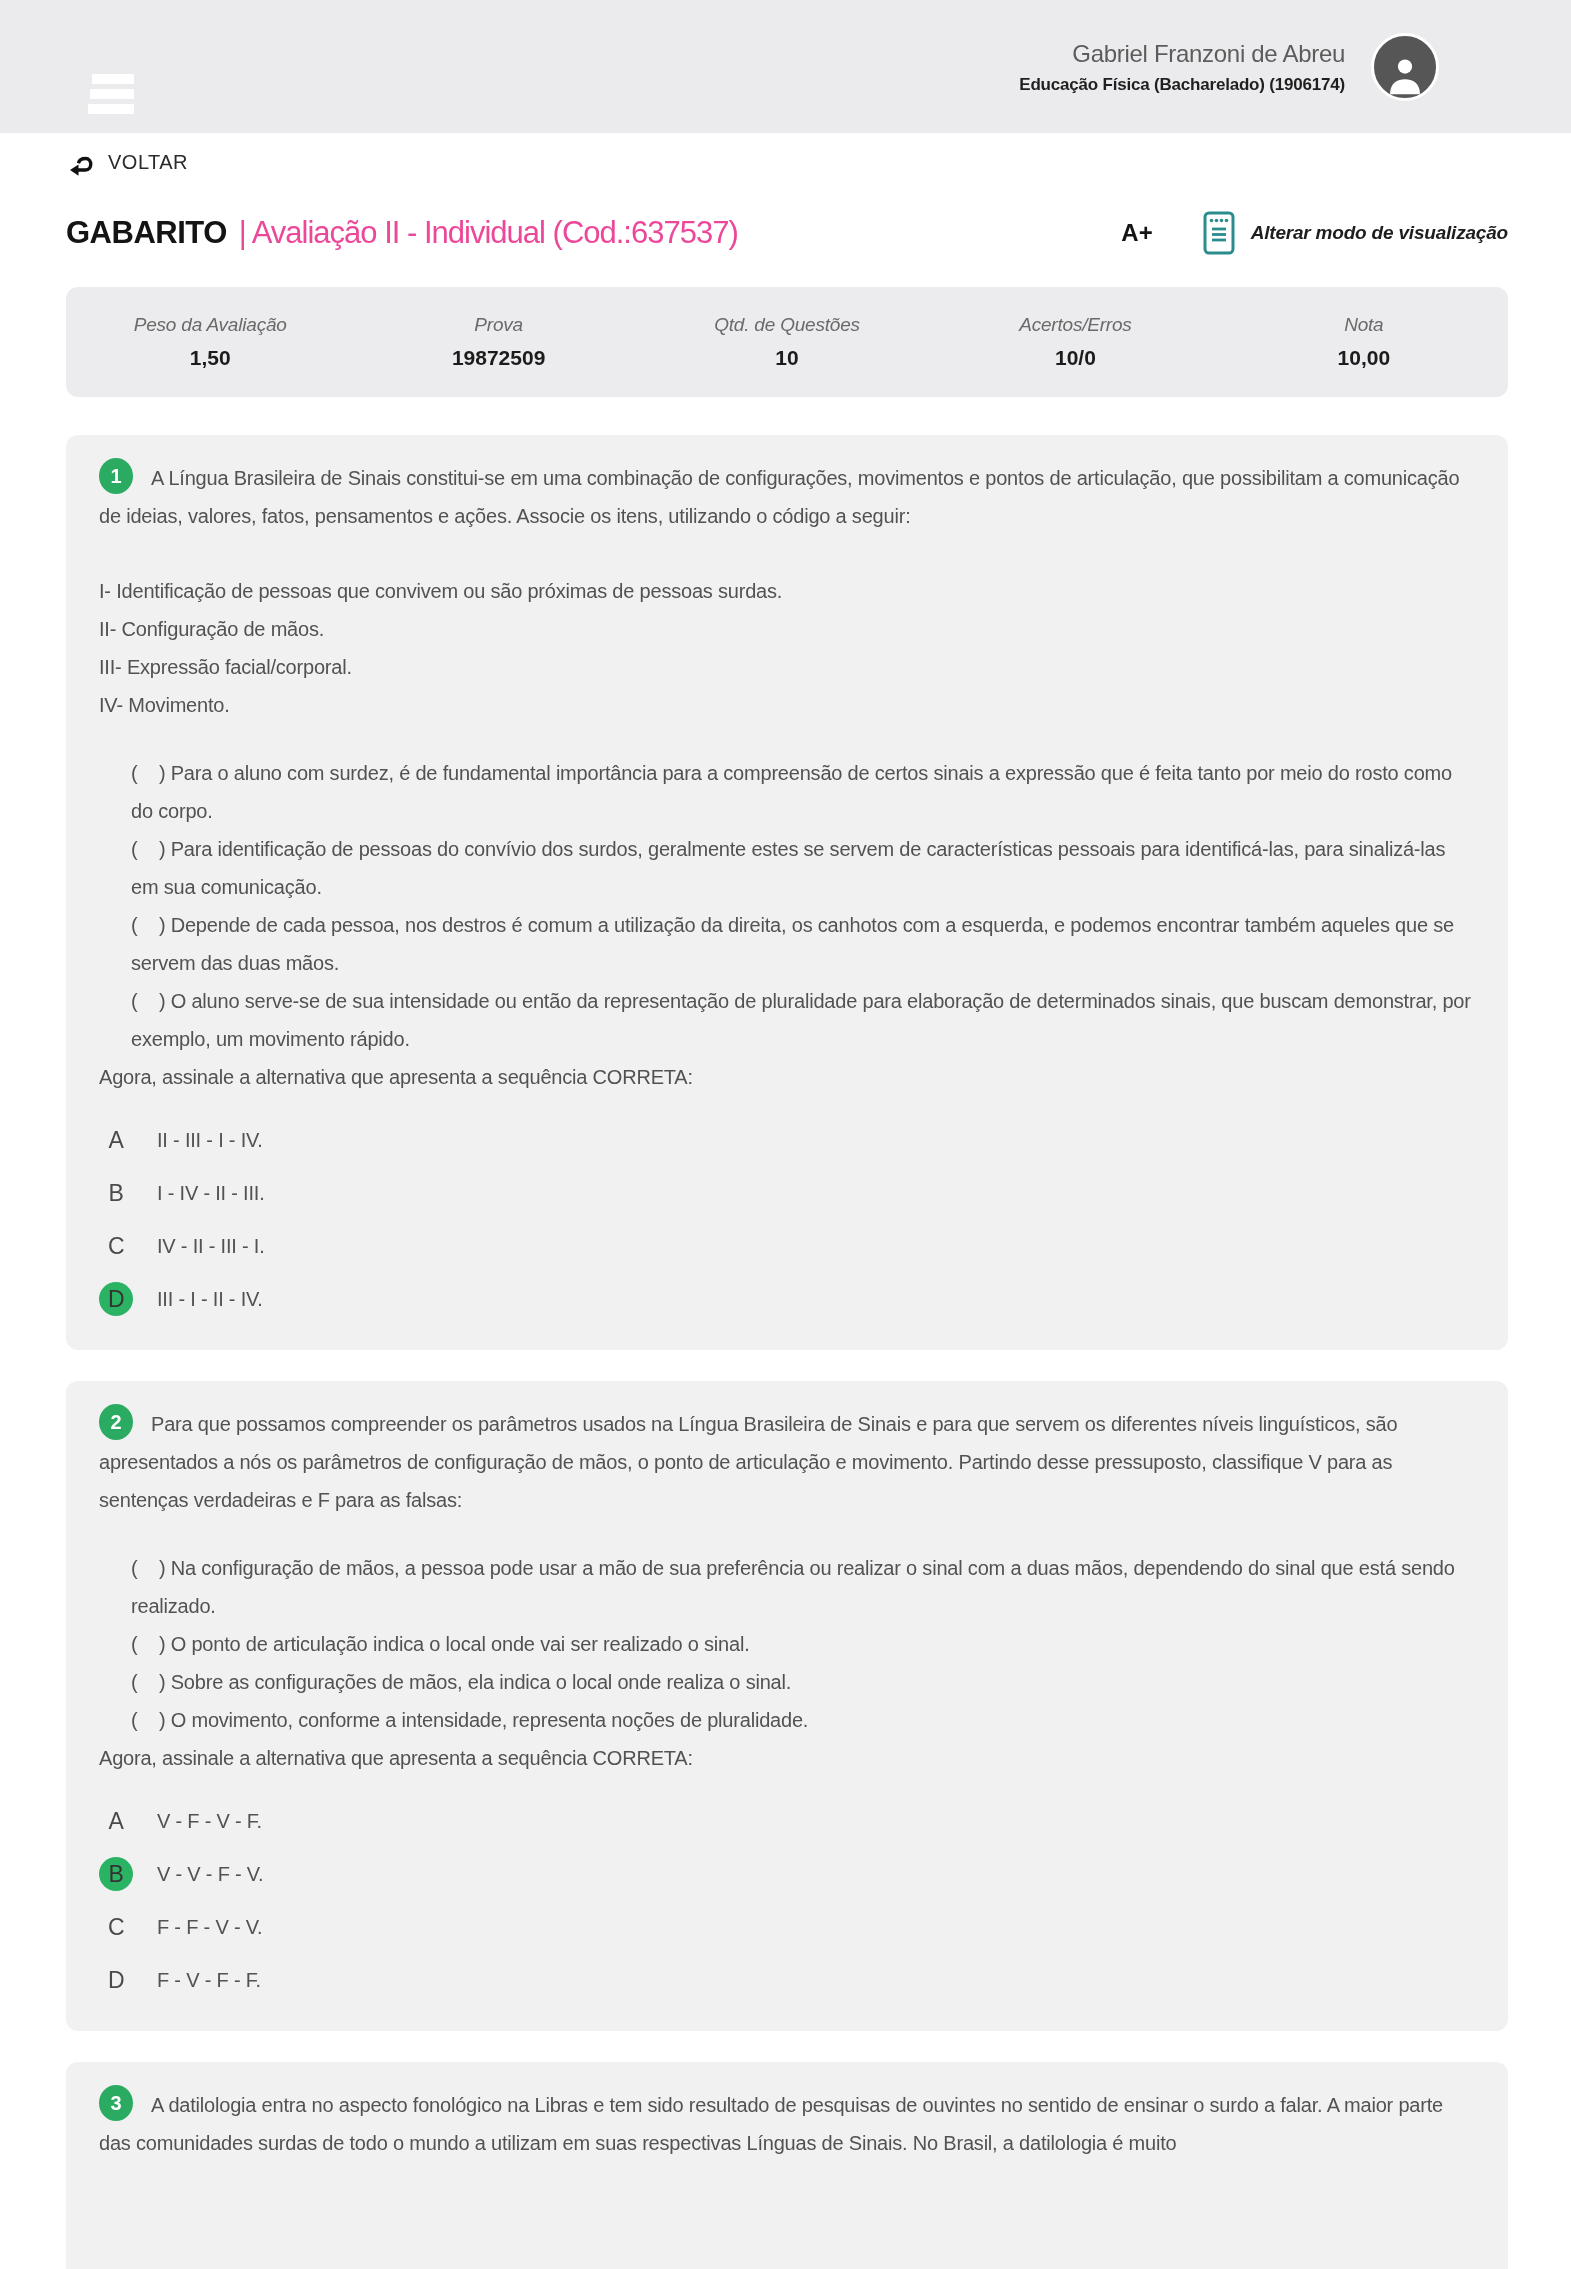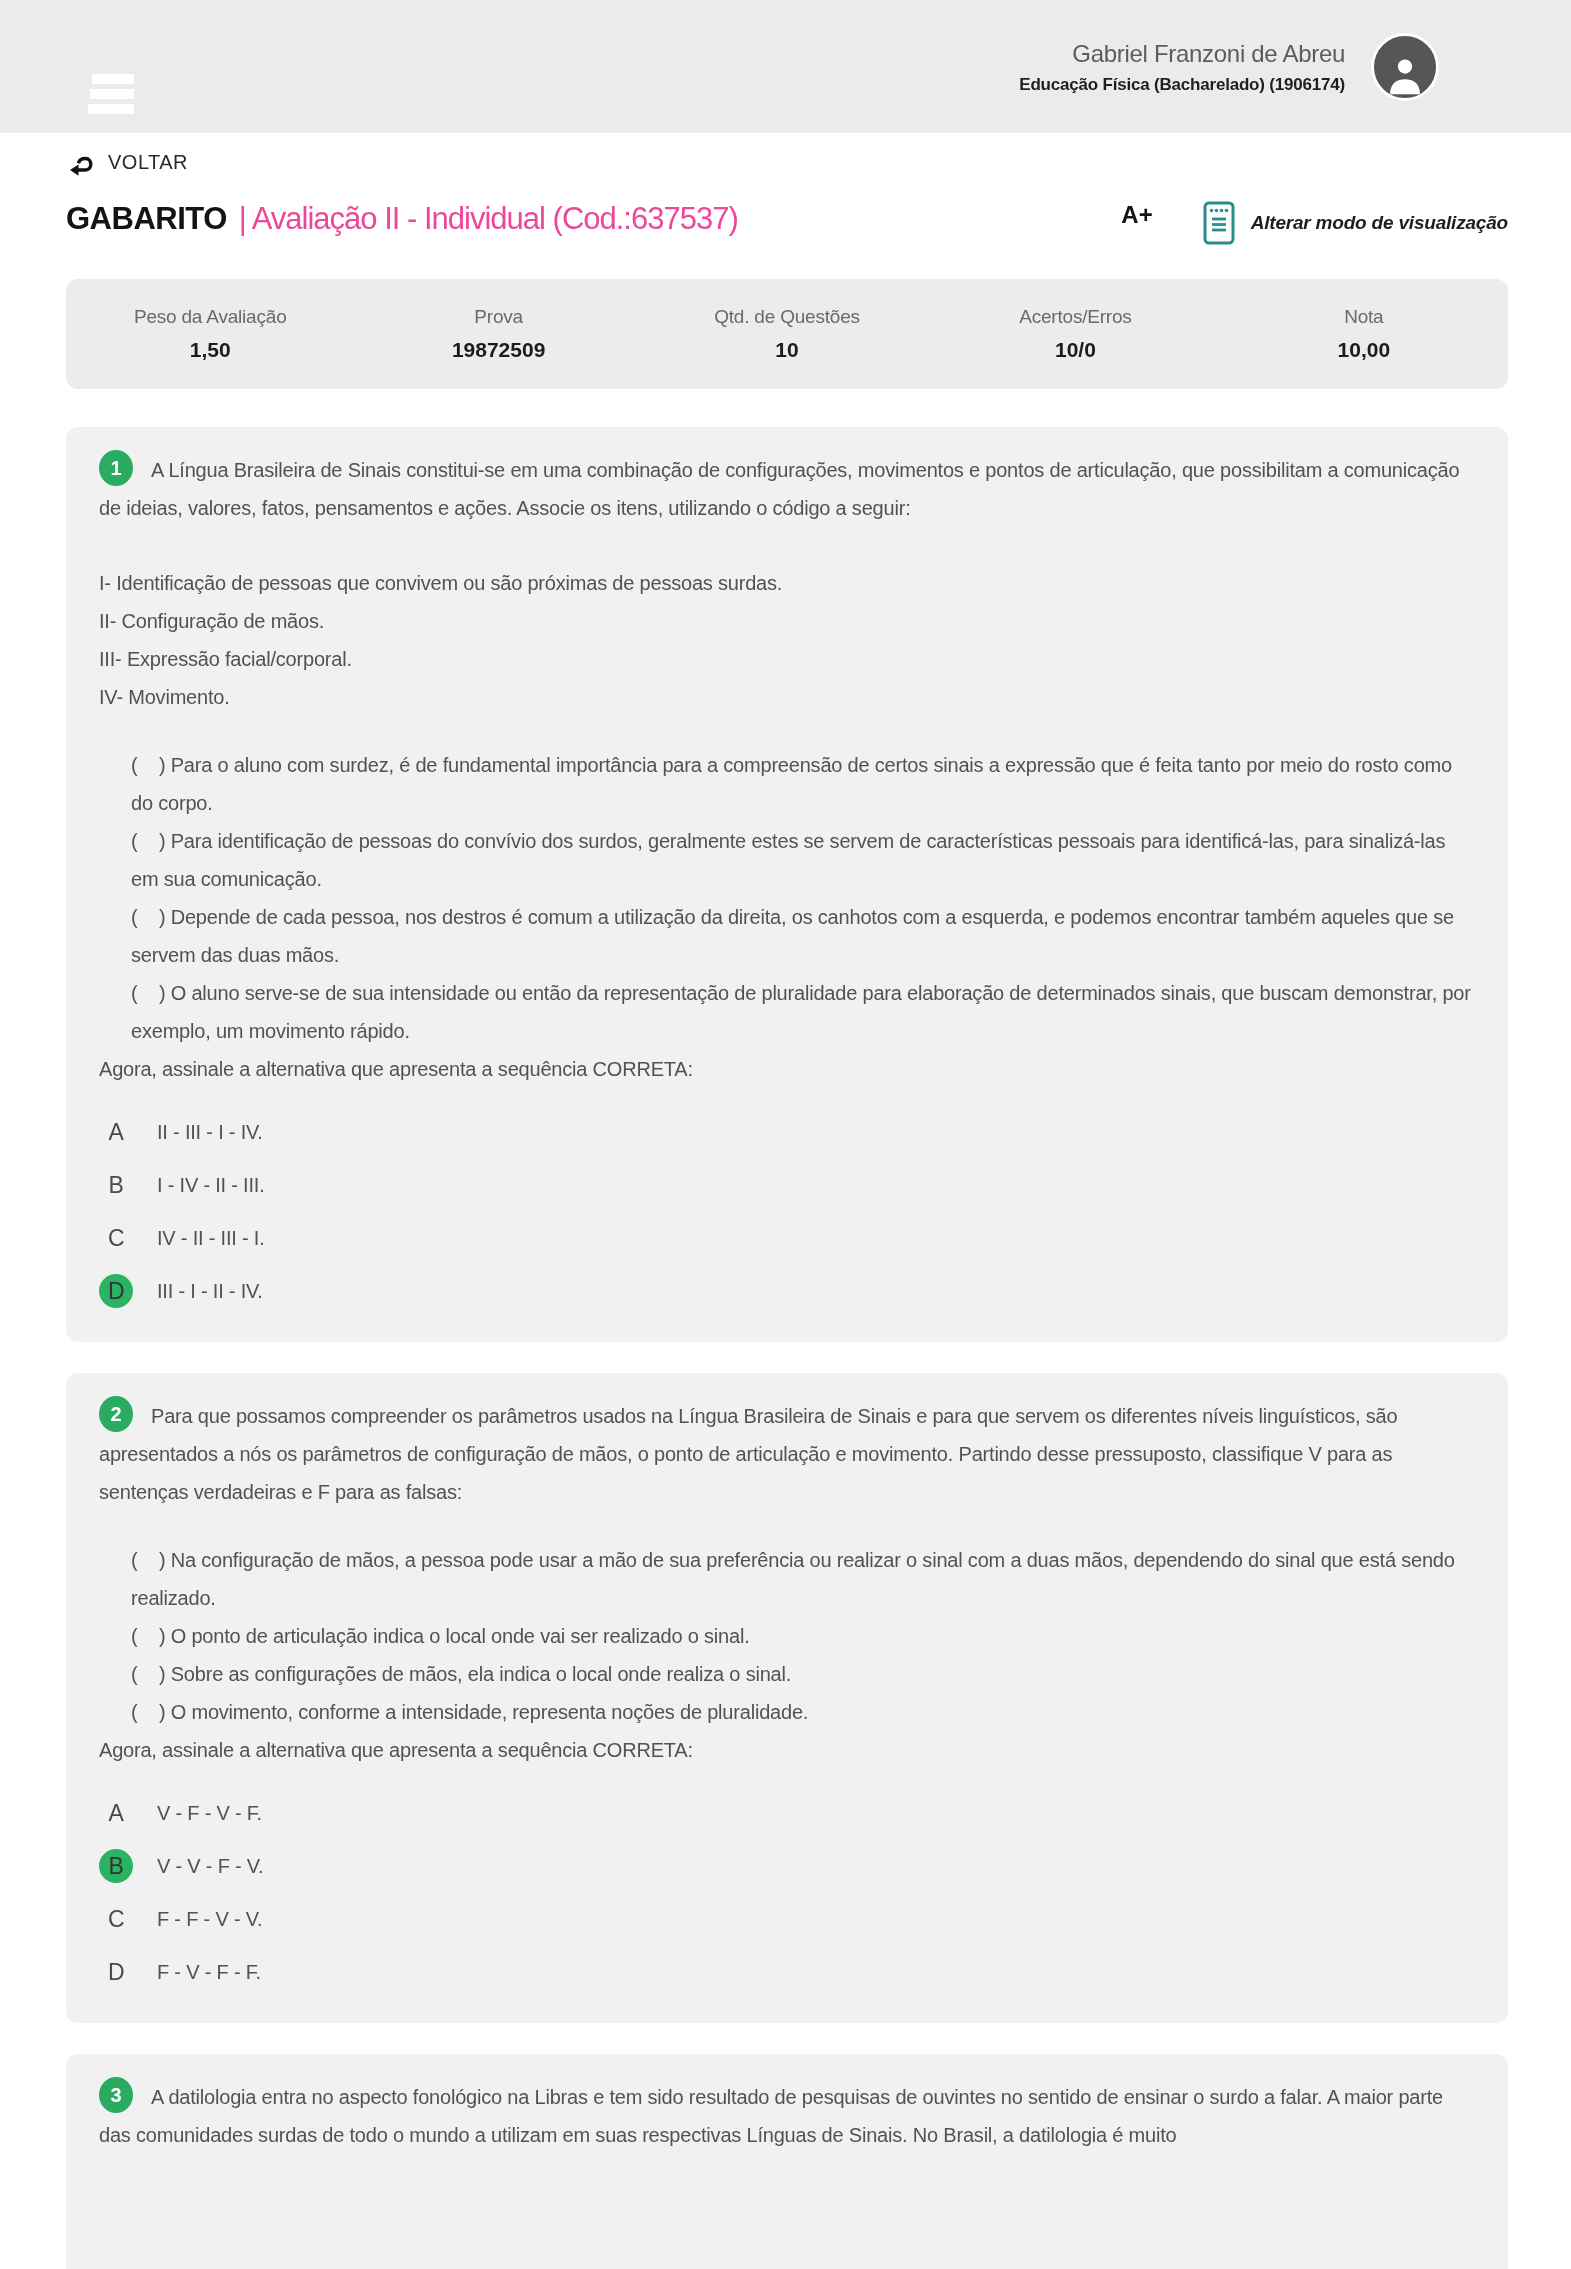--- a/index.html
+++ b/index.html
@@ -17,30 +17,30 @@
   .userbox{position:absolute;right:132px;top:33px;display:flex;align-items:center;gap:26px;}
   .user-texts{text-align:right;}
   .user-name{font-size:24px;color:#5c5c5c;letter-spacing:-0.3px;}
   .user-course{font-size:17px;font-weight:700;color:#1f1f1f;margin-top:7px;letter-spacing:-0.2px;}
   .avatar{width:68px;height:68px;border-radius:50%;background:#565656;border:3px solid #ffffff;
     box-sizing:border-box;overflow:hidden;display:flex;align-items:flex-end;justify-content:center;}
   
   main{margin-left:66px;width:1442px;}
   .back-row{margin-top:18px;margin-left:1px;display:flex;align-items:flex-start;gap:9px;width:max-content;cursor:pointer;}
   .back-label{font-size:20px;color:#2b2b2b;letter-spacing:0.5px;}
-  .title-row{margin-top:24px;display:flex;align-items:flex-start;height:48px;}
+  .title-row{margin-top:32px;display:flex;align-items:center;height:48px;}
   .page-title{font-size:31px;font-weight:800;color:#141414;letter-spacing:-0.5px;}
   .page-subtitle{font-size:31px;font-weight:400;color:#ec4899;margin-left:12px;letter-spacing:-1px;}
   .font-size-btn{margin-left:auto;font-size:24px;font-weight:700;color:#141414;cursor:pointer;}
   .view-mode-btn{display:flex;align-items:center;gap:16px;margin-left:50px;cursor:pointer;font-style:italic;}
   .view-mode-label{font-size:19px;font-weight:700;color:#1e1e1e;letter-spacing:-0.2px;}
   
   .stats{margin-top:30px;background:#ececee;border-radius:12px;height:110px;display:flex;align-items:center;}
   .stat{flex:1;text-align:center;}
-  .stat-label{font-size:19px;color:#6a6a6a;letter-spacing:-0.2px;}
+  .stat-label{font-size:19px;color:#6a6a6a;letter-spacing:-0.2px;font-style:italic;}
   .stat-value{font-size:21px;font-weight:700;color:#1c1c1c;margin-top:10px;}
   
   .qcard{margin-top:31px;background:#f1f1f2;border-radius:12px;padding:24px 33px 34px;
     position:relative;box-sizing:border-box;}
   .qcard.first{margin-top:38px;}
   .qcard.clipped{min-height:300px;}
   .qbadge{position:absolute;left:33px;top:23px;width:34px;height:36px;border-radius:50%;
     background:#2aab61;color:#ffffff;font-size:20px;font-weight:700;
     display:flex;align-items:center;justify-content:center;}
   .qcard p{margin:0;font-size:20px;line-height:38px;color:#525252;letter-spacing:-0.2px;}

